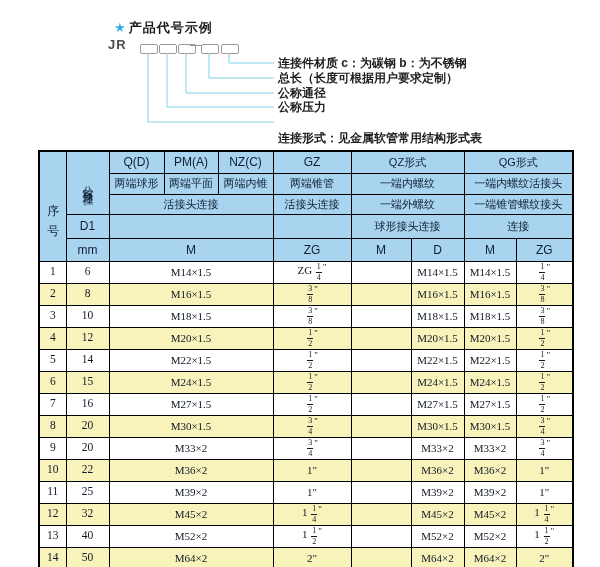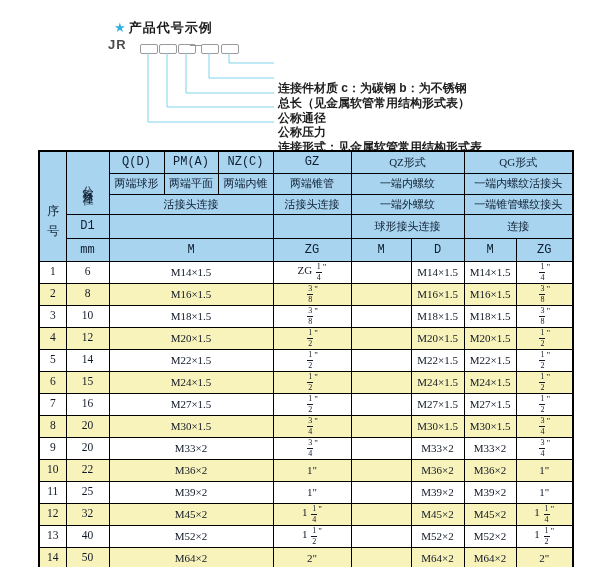--- a/index.html
+++ b/index.html
@@ -7,39 +7,39 @@
     position:relative;width:600px;height:567px;background:#fff;overflow:hidden;
     font-family:"Liberation Sans",sans-serif;color:#1a1a1a;
   }
   
   .dg-title{position:absolute;left:114px;top:19px;font-size:13px;font-weight:bold;letter-spacing:1px;}
   .dg-title .star{color:var(--star,#2fb2e0);margin-right:2px;font-weight:normal;}
   .jr{position:absolute;left:108px;top:37px;font-size:13px;font-weight:bold;color:#4d4d4d;letter-spacing:1px;}
   .code-box{position:absolute;top:44px;width:16px;height:8px;border:1px solid #9a9a9a;border-radius:2px;background:#fff;}
   .code-dash{position:absolute;left:190px;top:38px;width:10px;text-align:center;font-size:12px;color:#8a8a8a;}
   .dg-svg{position:absolute;left:0;top:0;width:600px;height:140px;pointer-events:none;}
-  .dg-label{position:absolute;left:278px;font-size:12px;font-weight:bold;line-height:13px;white-space:nowrap;color:#1f1f1f;margin-top:25px;}
+  .dg-label{position:absolute;left:278px;font-size:12px;font-weight:bold;line-height:13px;white-space:nowrap;color:#1f1f1f;}
   
   .tbl-title{
     position:absolute;left:36px;top:127px;font-size:17px;font-weight:bold;font-style:italic;
     font-family:"DejaVu Serif","Liberation Serif",serif;letter-spacing:2px;color:#000;
   }
   
   table.ref{
     position:absolute;left:38px;top:150px;width:534px;border-collapse:collapse;table-layout:fixed;
     border:2px solid #000;
   }
   table.ref th,table.ref td{
     border:1px solid #000;text-align:center;vertical-align:middle;padding:0;overflow:hidden;
   }
   table.ref thead th{
     background:var(--header-bg,#a8d4ef);font-size:11px;font-weight:normal;color:#0f1f33;
-    font-family:Liberation Serif, serif;
-  }
-  table.ref thead th.lat{font-family:Liberation Mono, monospace;font-size:12px;}
+    font-family:Liberation Sans, sans-serif;
+  }
+  table.ref thead th.lat{font-family:Liberation Sans, sans-serif;font-size:12px;}
   table.ref td{
     font-family:"Liberation Serif",serif;font-size:11px;color:#101826;height:21px;line-height:1;
   }
   table.ref tbody td.seq,table.ref tbody td.dn{font-size:11.5px;}
   tr.alt td{background:var(--row-alt,#f8f2bb);}
   th.seq-h{background:var(--header-bg,#a8d4ef);}
   .v-seq{writing-mode:vertical-lr;text-orientation:upright;display:inline-block;
          font-size:12px;letter-spacing:22px;padding-top:22px;}
   .v-dn{writing-mode:vertical-lr;text-orientation:upright;display:inline-block;
         font-size:11px;letter-spacing:3px;padding-top:3px;}
@@ -71,24 +71,24 @@
       <g fill="none" stroke="#7fd2e8" stroke-width="1">
         <polyline points="229,53 229,63 274,63"></polyline>
         <polyline points="209,53 209,78 274,78"></polyline>
         <polyline points="186,53 186,93 274,93"></polyline>
         <polyline points="167,53 167,107 274,107"></polyline>
         <polyline points="148,53 148,122 274,122"></polyline>
       </g>
     </svg>
 
     <div class="dg-label" style="top:57px">连接件材质  c：为碳钢  b：为不锈钢</div>
-    <div class="dg-label" style="top:72px">总长（见金属软管常用结构形式表）</div>
+    <div class="dg-label" style="top:72px">总长（长度可根据用户要求定制）</div>
     <div class="dg-label" style="top:87px">公称通径</div>
     <div class="dg-label" style="top:101px">公称压力</div>
-    <div class="dg-label" style="top:116px">连接形式：见金属软管常用结构形式表</div>
+    <div class="dg-label" style="top:132px">连接形式：见金属软管常用结构形式表</div>
   </div>
 
 
   <table class="ref">
     <colgroup>
       <col style="width:27px">
         <col style="width:43px">
         <col style="width:55px">
         <col style="width:54px">
       <col style="width:55px">

